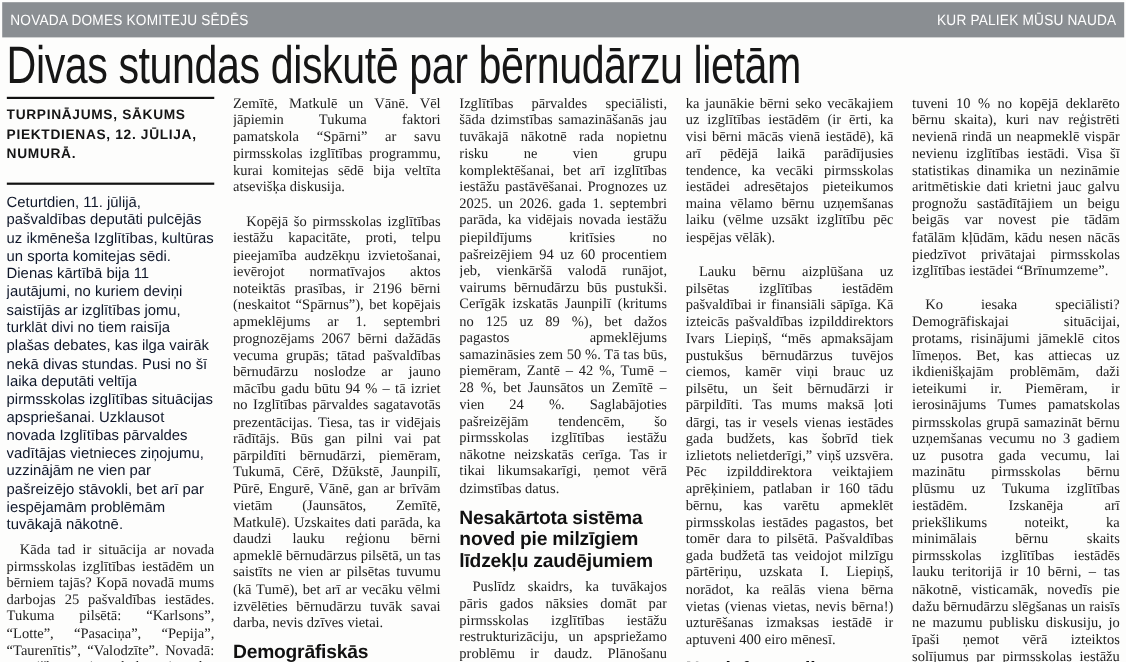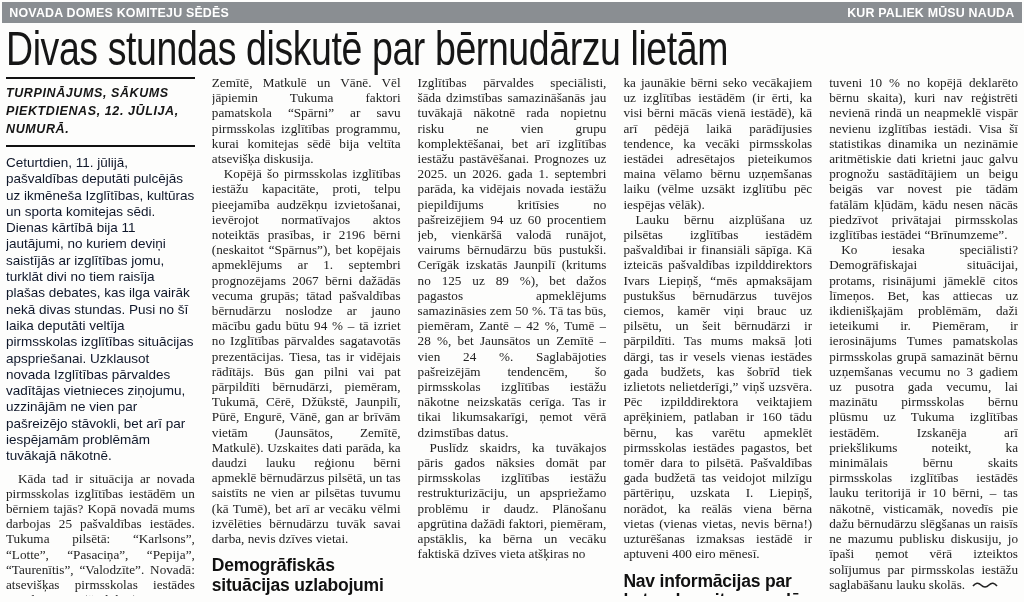--- a/index.html
+++ b/index.html
@@ -2,57 +2,57 @@
 <html><head>
 <meta charset="utf-8">
 <style>
   html,body{margin:0;padding:0;background:#ffffff;}
   .page{
     width:1024px;height:602px;background:#fdfdfc;color:#1d1d1d;
     font-family:"Liberation Serif",serif;overflow:hidden;position:relative;
     box-sizing:border-box;
   }
   .topbar{
-    margin:2px 2px 0 2px;height:21px;background:#8a8e92;color:#ffffff;
+    margin:2px 2px 0 2px;height:32px;background:#8a8e92;color:#ffffff;
     display:flex;justify-content:space-between;align-items:center;
-    font-family:"Liberation Sans",sans-serif;font-weight:bold;
+    font-family:"Liberation Sans",sans-serif;font-weight:normal;
     font-size:13.5px;letter-spacing:.2px;
   }
   .topbar .seclabel{white-space:nowrap;transform:scaleX(.92);}
   .seclabel.left{padding-left:8px;transform-origin:left center;}
   .seclabel.right{padding-right:8px;transform-origin:right center;}
   h1.headline{
     margin:3px 0 0 6px;font-family:"Liberation Sans",sans-serif;font-weight:400;
     font-size:48px;line-height:46px;color:#161616;white-space:nowrap;
     transform:scaleX(.78);transform-origin:left center;letter-spacing:-.5px;
   }
   .content{
     display:grid;grid-template-columns:repeat(5,1fr);gap:17px;
     padding:3px 6px 0 6px;height:524px;overflow:hidden;box-sizing:border-box;
   }
   .col{overflow:hidden;}
   .kicker{
     font-family:"Liberation Sans",sans-serif;font-weight:bold;font-size:12.5px;
     line-height:18px;letter-spacing:.6px;color:#151515;
     border-top:2px solid #111;border-bottom:2px solid #111;
-    padding:5px 0 7px 0;margin:2px 0 8px 0;font-style:italic;
+    padding:5px 0 17px 0;margin:2px 0 8px 0;
   }
   p.lead{
     font-family:"Liberation Sans",sans-serif;font-size:13.5px;line-height:16.3px;
     margin:0 0 6px 0;color:#0f172a;
   }
   h2.subhead{
     font-family:"Liberation Sans",sans-serif;font-weight:bold;
     font-size:17.5px;line-height:19.5px;color:#111;margin:10px 0 6px 0;
     letter-spacing:-.2px;
   }
   p.body{
     font-size:13.2px;line-height:15.2px;text-align:justify;margin:0;color:#222;
   }
-  p.body + p.body{margin-top:0;}
+  p.body + p.body{margin-top:16px;}
   p.indent{text-indent:12px;}
   .endnote{
     font-weight:bold;font-size:14px;margin:4px 0 0 14px;
     font-family:"Liberation Serif",serif;color:#111;
   }
   .squiggle{vertical-align:baseline;margin-left:4px;}
 </style>
 </head>
 <body>
 
@@ -74,20 +74,21 @@
     </div>
 
     <div class="col">
       <p class="body">Zemītē, Matkulē un Vānē. Vēl jāpiemin Tukuma faktori pamatskola “Spārni” ar savu pirmsskolas izglītības programmu, kurai komitejas sēdē bija veltīta atsevišķa diskusija.</p>
       <p class="body indent">Kopējā šo pirmsskolas izglītības iestāžu kapacitāte, proti, telpu pieejamība audzēkņu izvietošanai, ievērojot normatīvajos aktos noteiktās prasības, ir 2196 bērni (neskaitot “Spārnus”), bet kopējais apmeklējums ar 1. septembri prognozējams 2067 bērni dažādās vecuma grupās; tātad pašvaldības bērnudārzu noslodze ar jauno mācību gadu būtu 94 % – tā izriet no Izglītības pārvaldes sagatavotās prezentācijas. Tiesa, tas ir vidējais rādītājs. Būs gan pilni vai pat pārpildīti bērnudārzi, piemēram, Tukumā, Cērē, Džūkstē, Jaunpilī, Pūrē, Engurē, Vānē, gan ar brīvām vietām (Jaunsātos, Zemītē, Matkulē). Uzskaites dati parāda, ka daudzi lauku reģionu bērni apmeklē bērnudārzus pilsētā, un tas saistīts ne vien ar pilsētas tuvumu (kā Tumē), bet arī ar vecāku vēlmi izvēlēties bērnudārzu tuvāk savai darba, nevis dzīves vietai.</p>
       <h2 class="subhead">Demogrāfiskās situācijas uzlabojumi nav gaidāmi</h2>
     </div>
 
     <div class="col">
       <p class="body">Izglītības pārvaldes speciālisti, šāda dzimstības samazināšanās jau tuvākajā nākotnē rada nopietnu risku ne vien grupu komplektēšanai, bet arī izglītības iestāžu pastāvēšanai. Prognozes uz 2025. un 2026. gada 1. septembri parāda, ka vidējais novada iestāžu piepildījums kritīsies no pašreizējiem 94 uz 60 procentiem jeb, vienkāršā valodā runājot, vairums bērnudārzu būs pustukši. Cerīgāk izskatās Jaunpilī (kritums no 125 uz 89 %), bet dažos pagastos apmeklējums samazināsies zem 50 %. Tā tas būs, piemēram, Zantē – 42 %, Tumē – 28 %, bet Jaunsātos un Zemītē – vien 24 %. Saglabājoties pašreizējām tendencēm, šo pirmsskolas izglītības iestāžu nākotne neizskatās cerīga. Tas ir tikai likumsakarīgi, ņemot vērā dzimstības datus.</p>
+      <h2 class="subhead">Nesakārtota sistēma noved pie milzīgiem līdzekļu zaudējumiem</h2>
       <p class="body indent">Puslīdz skaidrs, ka tuvākajos pāris gados nāksies domāt par pirmsskolas izglītības iestāžu restrukturizāciju, un apspriežamo problēmu ir daudz. Plānošanu apgrūtina dažādi faktori, piemēram, apstāklis, ka bērna un vecāku faktiskā dzīves vieta atšķiras no</p>
     </div>
 
     <div class="col">
       <p class="body">ka jaunākie bērni seko vecākajiem uz izglītības iestādēm (ir ērti, ka visi bērni mācās vienā iestādē), kā arī pēdējā laikā parādījusies tendence, ka vecāki pirmsskolas iestādei adresētajos pieteikumos maina vēlamo bērnu uzņemšanas laiku (vēlme uzsākt izglītību pēc iespējas vēlāk).</p>
       <p class="body indent">Lauku bērnu aizplūšana uz pilsētas izglītības iestādēm pašvaldībai ir finansiāli sāpīga. Kā izteicās pašvaldības izpilddirektors Ivars Liepiņš, “mēs apmaksājam pustukšus bērnudārzus tuvējos ciemos, kamēr viņi brauc uz pilsētu, un šeit bērnudārzi ir pārpildīti. Tas mums maksā ļoti dārgi, tas ir vesels vienas iestādes gada budžets, kas šobrīd tiek izlietots nelietderīgi,” viņš uzsvēra. Pēc izpilddirektora veiktajiem aprēķiniem, patlaban ir 160 tādu bērnu, kas varētu apmeklēt pirmsskolas iestādes pagastos, bet tomēr dara to pilsētā. Pašvaldības gada budžetā tas veidojot milzīgu pārtēriņu, uzskata I. Liepiņš, norādot, ka reālās viena bērna vietas (vienas vietas, nevis bērna!) uzturēšanas izmaksas iestādē ir aptuveni 400 eiro mēnesī.</p>
       <h2 class="subhead">Nav informācijas par katru desmito novadā deklarēto</h2>
     </div>
 
     <div class="col">

